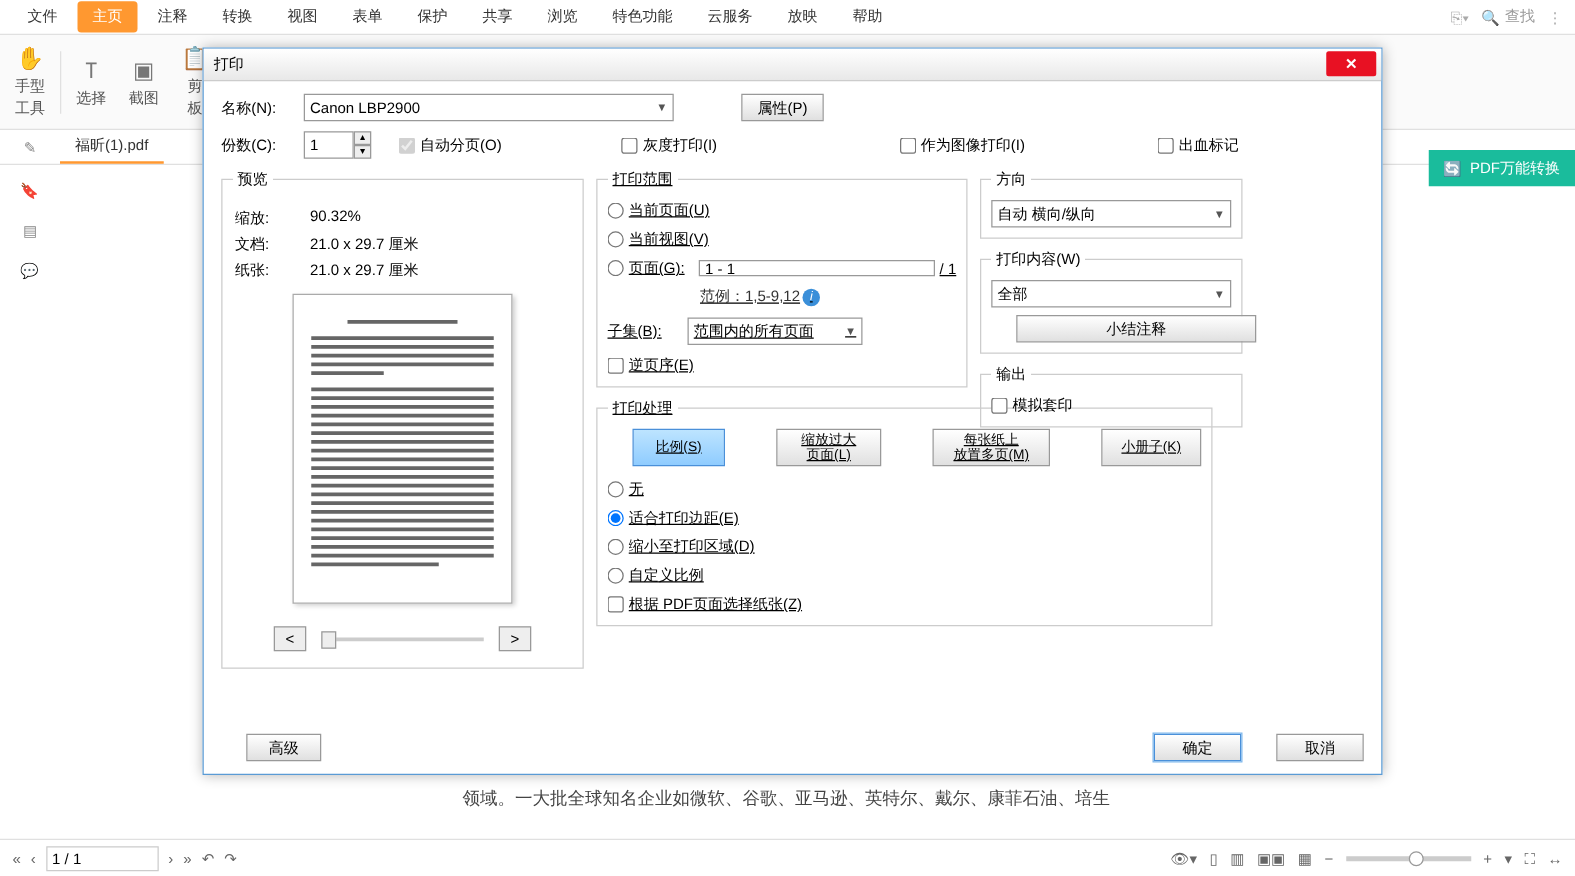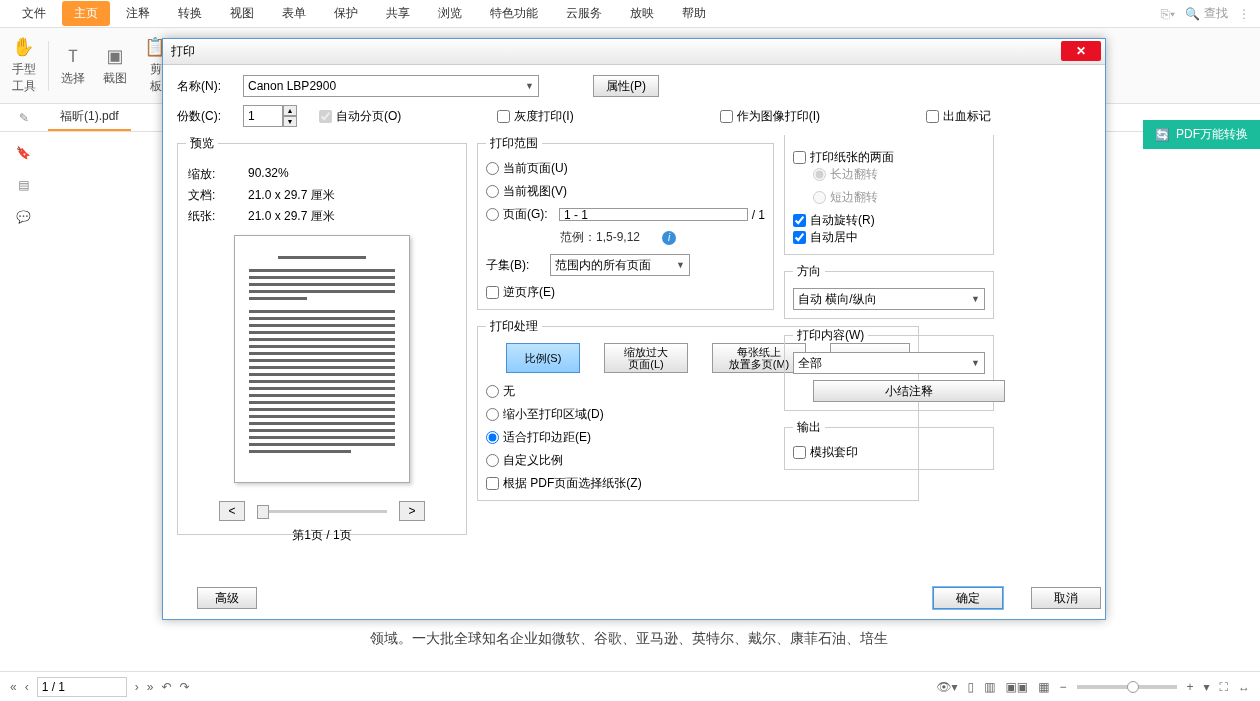--- a/index.html
+++ b/index.html
@@ -53,44 +53,44 @@
 .btn.toggle-active { background:linear-gradient(#bde4ff,#8fccff); border-color:#4a90d9; }
 .spinner { display:flex; }
 .spinner input { width:40px; height:22px; border:1px solid #999; padding:0 4px; }
 .spinner .arrows { display:flex; flex-direction:column; }
 .spinner .arrows div { width:14px; height:11px; border:1px solid #999; font-size:7px; display:flex; align-items:center; justify-content:center; background:#eee; }
 .checkbox-row { display:flex; align-items:center; gap:4px; }
 .checkbox-row input { width:13px; height:13px; }
 
 .columns { display:flex; gap:10px; }
 .col-preview { width:290px; }
-.col-mid { width:297px; }
+.col-mid { width:297px;text-decoration:underline; }
 .col-right { width:210px; }
 
 fieldset.group { border:1px solid #ccc; padding:8px; margin-bottom:8px; }
 fieldset.group legend { padding:0 4px; }
 .preview-info { display:grid; grid-template-columns:60px 1fr; row-gap:4px; margin:6px 0 10px 2px; }
 .preview-page { width:176px; height:248px; border:1px solid #aaa; margin:0 auto; background:#fff; box-shadow:2px 2px 4px rgba(0,0,0,0.2); padding:20px 14px; overflow:hidden; }
 .preview-page .line { height:3px; background:#666; margin-bottom:4px; }
 .preview-nav { display:flex; align-items:center; justify-content:center; gap:12px; margin-top:18px; }
 .preview-nav .small-btn { width:26px; height:20px; border:1px solid #999; background:#eee; display:flex; align-items:center; justify-content:center; }
 .preview-nav .track { width:130px; height:3px; background:#ccc; position:relative; }
 .preview-nav .track::after { content:''; position:absolute; left:0; top:-5px; width:10px; height:12px; background:#eee; border:1px solid #999; }
 .page-label { text-align:center; margin-top:6px; }
 
 .radio-row { display:flex; align-items:center; gap:4px; margin-bottom:6px; }
 .radio-row input { width:13px; height:13px; }
 .range-input { flex:1; height:22px; border:1px solid #999; padding:0 4px; }
-.sub-note { margin-left:60px; color:#333; display:flex; align-items:center; gap:22px; }
+.sub-note { margin-left:60px; color:#333; display:flex; align-items:center; gap:2px; }
 .info-icon { width:14px; height:14px; border-radius:50%; background:#3a8fd9; color:#fff; display:inline-flex; align-items:center; justify-content:center; font-size:10px; font-style:italic; }
 
-.toggle-group { display:flex; gap:4px; margin-bottom:10px; }
+.toggle-group { display:flex; gap:21px; margin-bottom:10px; }
 .toggle-group .btn { flex:0 0 auto; font-size:11px; line-height:1.1; text-align:center; }
 
-.dialog-footer { position:absolute; bottom:10px; left:14px; right:4px; display:flex; align-items:center; }
+.dialog-footer { position:absolute; bottom:10px; left:14px; right:14px; display:flex; align-items:center; }
 .dialog-footer .right { margin-left:auto; display:flex; gap:8px; }
 .dialog-footer .btn.primary { border-color:#4a90d9; outline:1px solid #7fb8ec; }
 
 </style>
 </head>
 <body>
 
 <div class="menubar">
   <span class="item">文件</span>
   <span class="item active">主页</span>
@@ -248,21 +248,20 @@
               <div class="line"></div>
               <div class="line"></div>
               <div class="line"></div>
               <div class="line" style="width:70%"></div>
           </div>
           <div class="preview-nav">
             <div class="small-btn">&lt;</div>
             <div class="track"></div>
             <div class="small-btn">&gt;</div>
           </div>
-          <div class="page-label">第1页 / 1页</div>
         </fieldset>
       </div>
 
       <div class="col-mid">
         <fieldset class="group">
           <legend>打印范围</legend>
           <label class="radio-row">
               <input type="radio" name="r" style="">
               <span>当前页面(U)</span>
             </label>
@@ -301,61 +300,39 @@
 页面(L)</div>
             <div class="btn" style="width:94px;height:30px;white-space:pre">每张纸上
 放置多页(M)</div>
             <div class="btn" style="width:80px;height:30px">小册子(K)</div>
           </div>
           <label class="radio-row">
               <input type="radio" name="s" style="">
               <span>无</span>
             </label>
           <label class="radio-row">
+              <input type="radio" name="s" checked="" style="">
+              <span>适合打印边距(E)</span>
+            </label>
+          <label class="radio-row">
               <input type="radio" name="s" style="">
               <span>缩小至打印区域(D)</span>
-            </label>
-          <label class="radio-row">
-              <input type="radio" name="s" checked="" style="">
-              <span>适合打印边距(E)</span>
             </label>
           <label class="radio-row">
               <input type="radio" name="s" style="">
               <span>自定义比例</span>
             </label>
           <label class="checkbox-row">
               <input type="checkbox" style="">
               <span>根据 PDF页面选择纸张(Z)</span>
             </label>
         </fieldset>
       </div>
 
       <div class="col-right">
-        <fieldset class="group" style="border-top:none;padding-top:14px">
-          <label class="checkbox-row">
-              <input type="checkbox" style="">
-              <span>打印纸张的两面</span>
-            </label>
-          <label class="radio-row" style="margin-left:20px">
-              <input type="radio" name="d" checked="" disabled="" style="">
-              <span style="color:#999">长边翻转</span>
-            </label>
-          <label class="radio-row" style="margin-left:20px">
-              <input type="radio" name="d" disabled="" style="">
-              <span style="color:#999">短边翻转</span>
-            </label>
-          <label class="checkbox-row">
-              <input type="checkbox" checked="" style="">
-              <span>自动旋转(R)</span>
-            </label>
-          <label class="checkbox-row">
-              <input type="checkbox" checked="" style="">
-              <span>自动居中</span>
-            </label>
-        </fieldset>
 
         <fieldset class="group">
           <legend>方向</legend>
           <div class="dropdown" style="width:100%">
               <span>自动 横向/纵向</span>
               <span class="arrow">▼</span>
             </div>
         </fieldset>
 
         <fieldset class="group">

